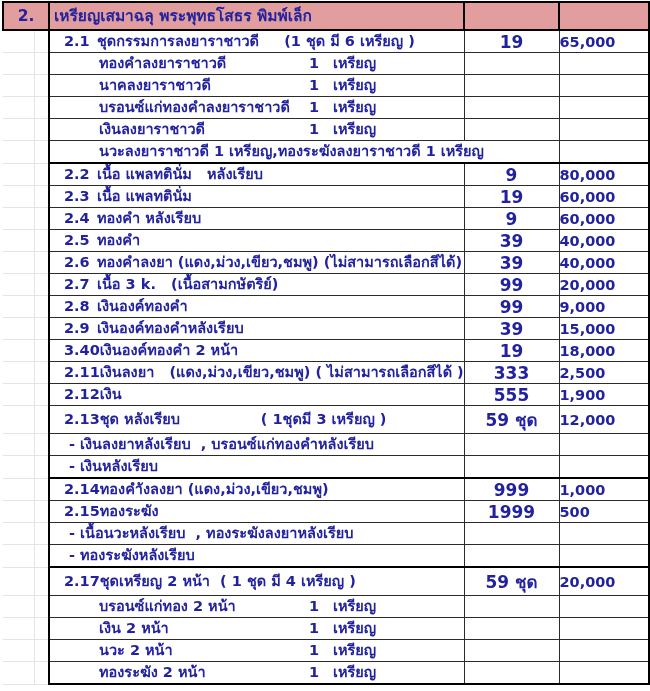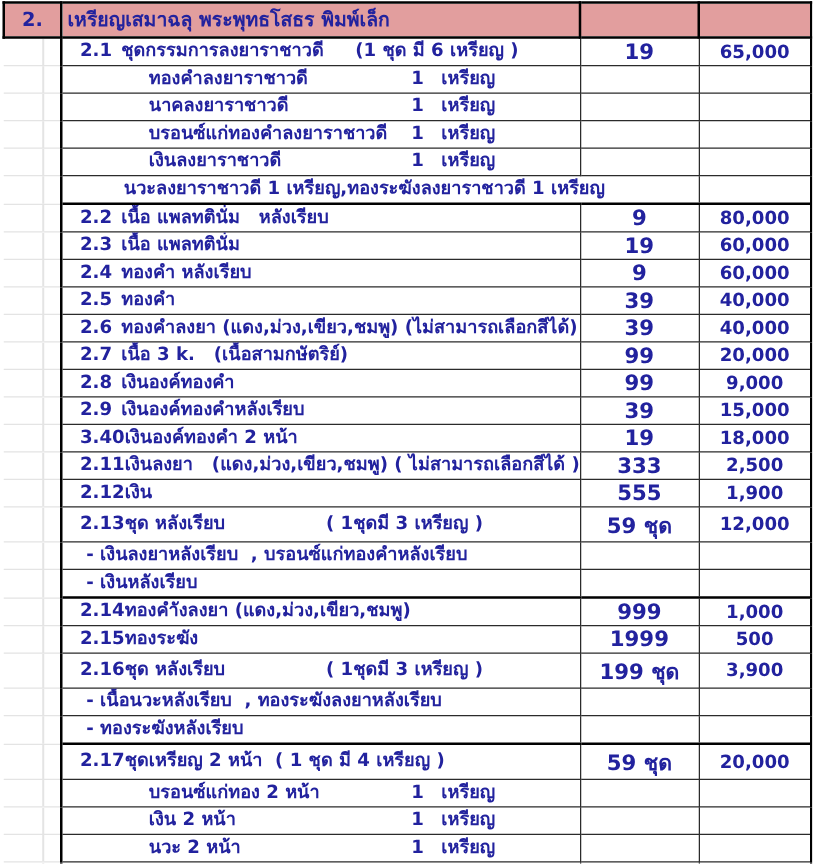--- a/index.html
+++ b/index.html
@@ -63,36 +63,35 @@
   }
   td.qty{
     border-right:1px solid var(--grid);
     border-bottom:1px solid var(--grid);
     text-align:center;
     font-size:17px;
   }
   td.price{
     border-right:2px solid var(--outer);
     border-bottom:1px solid var(--grid);
-    text-align:center;
     font-size:14.5px;
   }
   tr.thick-top td.desc, tr.thick-top td.qty, tr.thick-top td.price{
     border-top:2px solid var(--outer);
   }
   tr.row:last-child td.desc,
   tr.row:last-child td.qty,
   tr.row:last-child td.price{
     border-bottom:2px solid var(--outer);
   }
 
   
   span.no{display:inline-block;min-width:33px;}
   span.sub-ind{display:inline-block;width:35px;}
-  span.sub-name{display:inline-block;min-width:202px;margin-left:20px;}
+  span.sub-name{display:inline-block;min-width:202px;}
   span.sub-count{display:inline-block;width:26px;text-align:center;}
   span.sub-unit{display:inline-block;margin-left:6px;}
   span.dash-text{padding-left:5px;}
 </style>
 </head>
 <body>
 
 <div class="sheet">
   <table class="price">
     <colgroup>
@@ -235,26 +234,20 @@
           <td class="price">1,000</td>
         </tr>
         <tr class="row">
           <td class="gutter"></td>
           <td class="desc"><span class="no">2.15</span><span>ทองระฆัง</span></td>
           <td class="qty">1999</td>
           <td class="price">500</td>
         </tr>
         <tr class="row">
           <td class="gutter"></td>
-          <td class="desc"><span class="no">2.16</span><span>ชุด หลังเรียบ                ( 1ชุดมี 3 เหรียญ )</span></td>
-          <td class="qty">199 ชุด</td>
-          <td class="price">3,900</td>
-        </tr>
-        <tr class="row">
-          <td class="gutter"></td>
           <td class="desc"><span class="dash-text">- เนื้อนวะหลังเรียบ  , ทองระฆังลงยาหลังเรียบ</span></td>
           <td class="qty"></td>
           <td class="price"></td>
         </tr>
         <tr class="row">
           <td class="gutter"></td>
           <td class="desc"><span class="dash-text">- ทองระฆังหลังเรียบ</span></td>
           <td class="qty"></td>
           <td class="price"></td>
         </tr>

